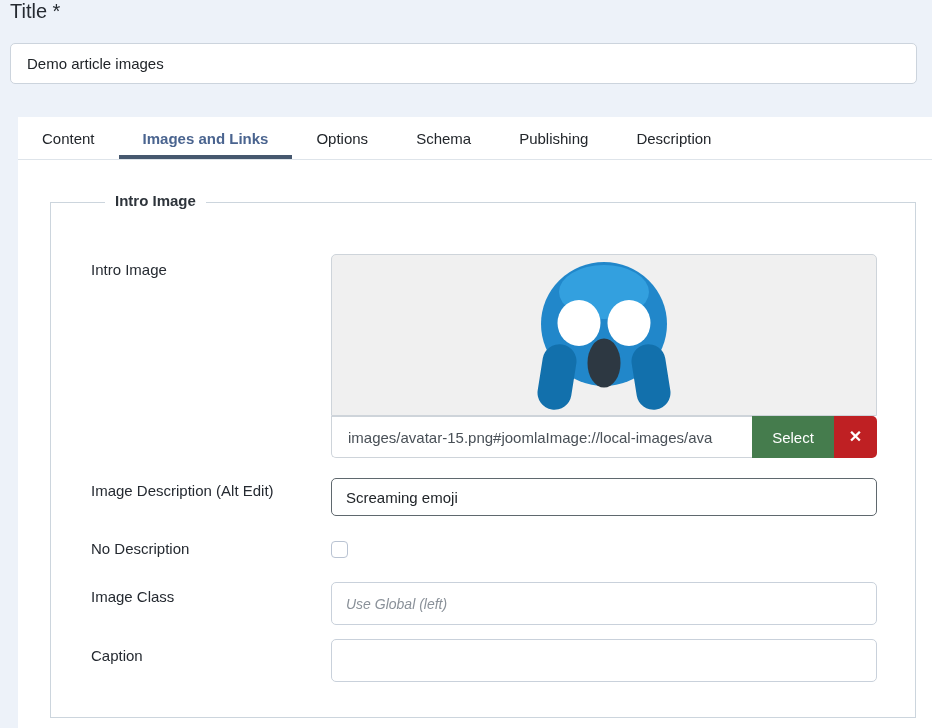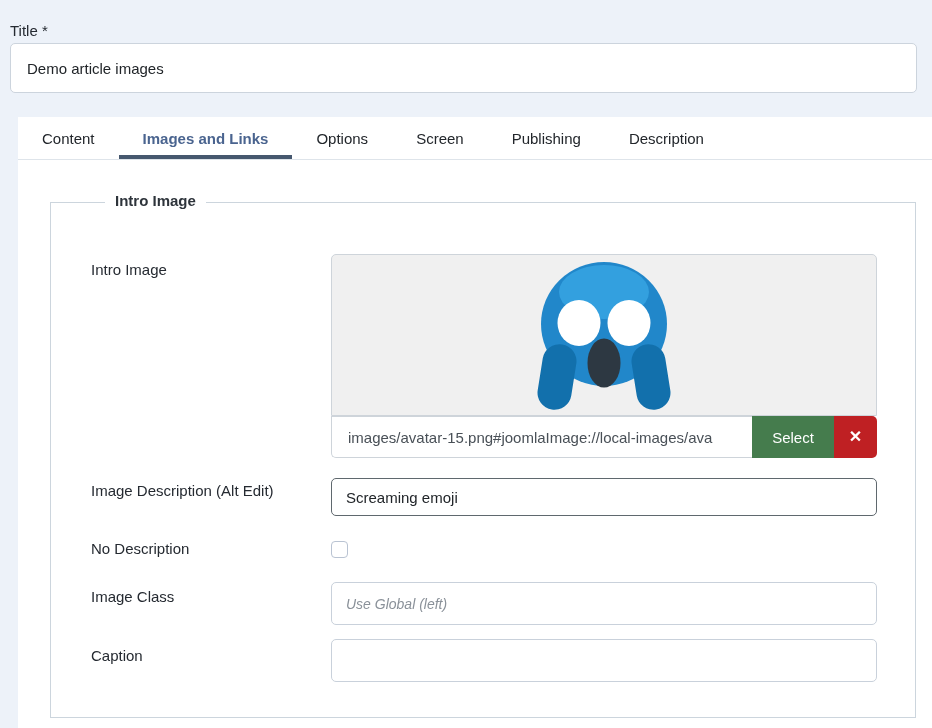--- a/index.html
+++ b/index.html
@@ -2,23 +2,23 @@
 <html><head>
 <meta charset="utf-8">
 <style>
   html,body{margin:0;padding:0;}
   body{
     width:932px;height:728px;position:relative;overflow:hidden;
     background:#edf2f9;
     font-family:"Liberation Sans", sans-serif;
     -webkit-font-smoothing:antialiased;
   }
-  .title-label{position:absolute;left:10px;top:22px;font-size:15px;color:#252a31;}
+  .title-label{position:absolute;left:10px;top:0;font-size:20px;color:#252a31;}
   .title-input{
-    position:absolute;left:10px;top:43px;width:907px;height:50px;box-sizing:border-box;
+    position:absolute;left:10px;top:43px;width:907px;height:41px;box-sizing:border-box;
     background:#fff;border:1px solid #ccd4dd;border-radius:5px;
     padding:0 16px;font-size:15px;color:#212529;font-family:"Liberation Sans",sans-serif;
     outline:none;
   }
   .panel{position:absolute;left:18px;top:117px;width:914px;height:611px;background:#fff;}
   .tabs{display:flex;height:42px;border-bottom:1px solid #dee4ea;background:#fff;}
   .tab{
     padding:0 24px;display:flex;align-items:center;font-size:15px;color:#22262b;
     cursor:pointer;white-space:nowrap;background:#fff;border:none;
     font-family:"Liberation Sans",sans-serif;
@@ -75,21 +75,21 @@
 
 <label class="title-label">Title *</label>
 <input class="title-input" type="text" value="Demo article images" style="">
 
 <div class="panel">
 
   <div class="tabs">
     <button class="tab">Content</button>
     <button class="tab active">Images and Links</button>
     <button class="tab">Options</button>
-    <button class="tab">Screen</button>
+    <button class="tab">Schema</button>
     <button class="tab">Publishing</button>
     <button class="tab">Description</button>
   </div>
 
   <div class="fieldset">
     <span class="legend">Intro Image</span>
 
     <span class="row-label" style="top:58px;">Intro Image</span>
 
     <div class="field-col preview">

